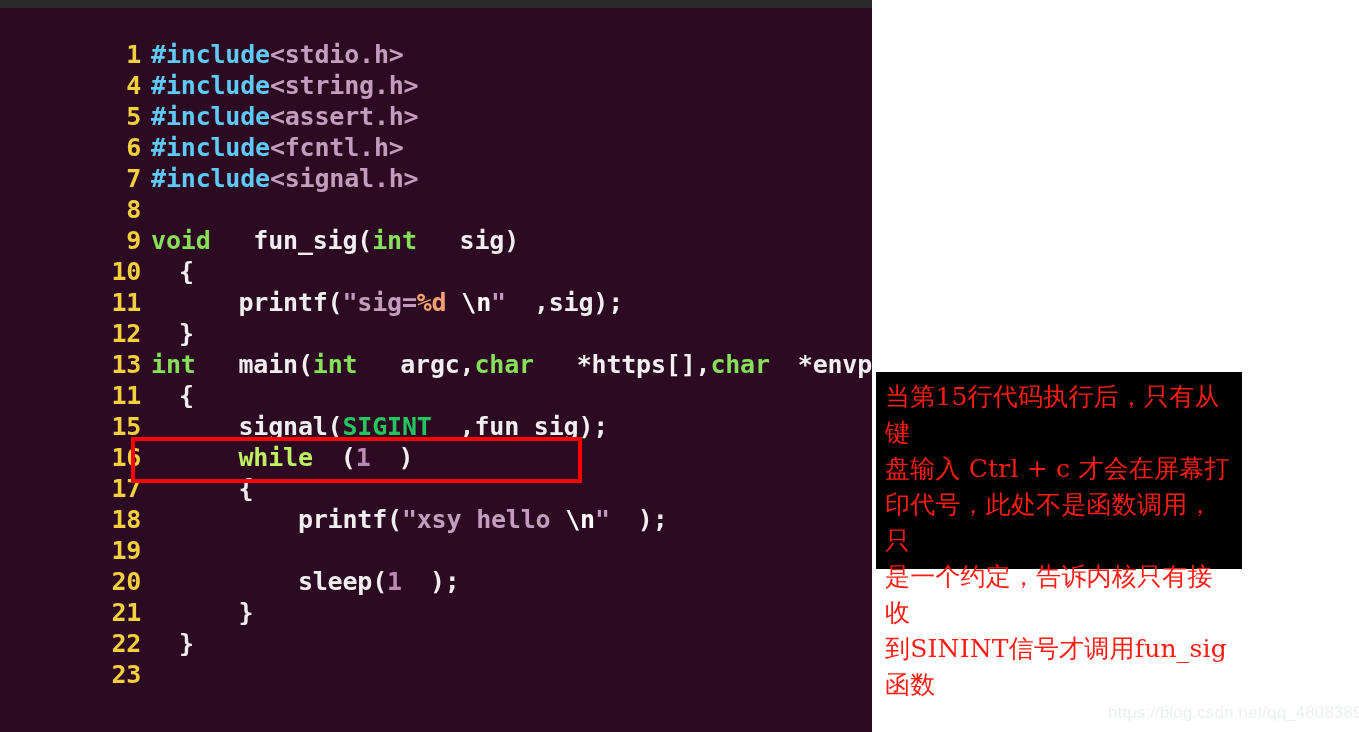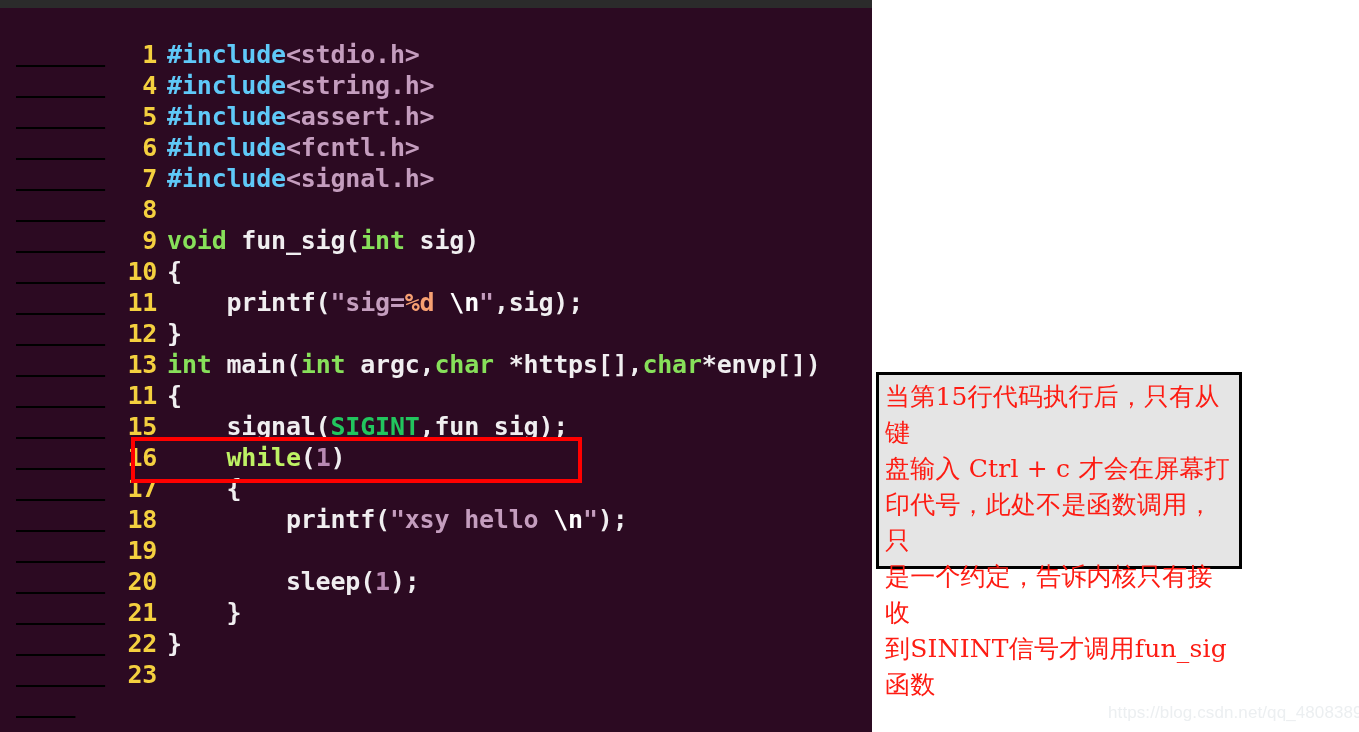--- a/index.html
+++ b/index.html
@@ -28,25 +28,24 @@
   #terminal-topbar {
     position: absolute;
     left: 0;
     top: 0;
     width: 872px;
     height: 8px;
     background: #2b2b2b;
   }
   #code-area {
     position: absolute;
-    left: 16px;
+    left: 0;
     top: 8px;
     width: 872px;
     height: 628px;
-    text-decoration: underline;
   }
   .code-line {
     height: 31px;
     line-height: 31px;
     white-space: pre;
     font-family: "DejaVu Sans Mono", monospace;
     font-size: 25px;
     font-weight: bold;
     letter-spacing: -0.2px;
   }
@@ -68,42 +67,42 @@
   
   .t-pre    { color: #5fc9f8; }   
   .t-hdr    { color: #c49dbe; }   
   .t-kw     { color: #87e05a; }   
   .t-ctrl   { color: #bef264; }   
   .t-str    { color: #c49dbe; }   
   .t-fmt    { color: #f7a072; }   
   .t-esc    { color: #ffffff; }   
   .t-num    { color: #b98ab3; }   
   .t-const  { color: #22c55e; }   
-  .t-plain  { color: #f0eef0; }
+  .t-plain  { color: #f0eef0; margin-left: 28px; }
 
   
   #signal-highlight-box {
     position: absolute;
     left: 131px;
     top: 437px;
     width: 451px;
     height: 46px;
     border: 4px solid #ff0000;
     box-sizing: border-box;
     pointer-events: none;
   }
 
   
   #annotation-box {
     position: absolute;
     left: 876px;
     top: 372px;
     width: 366px;
     height: 197px;
-    background: #e5e5e5;
+    background: #000000;
     border: 3px solid #000000;
     box-sizing: border-box;
     padding: 4px 6px 0 6px;
   }
   #annotation-text {
     color: #fd1c13;
     font-family: "DejaVu Serif", serif;
     font-size: 25px;
     font-weight: 500;
     line-height: 36px;

